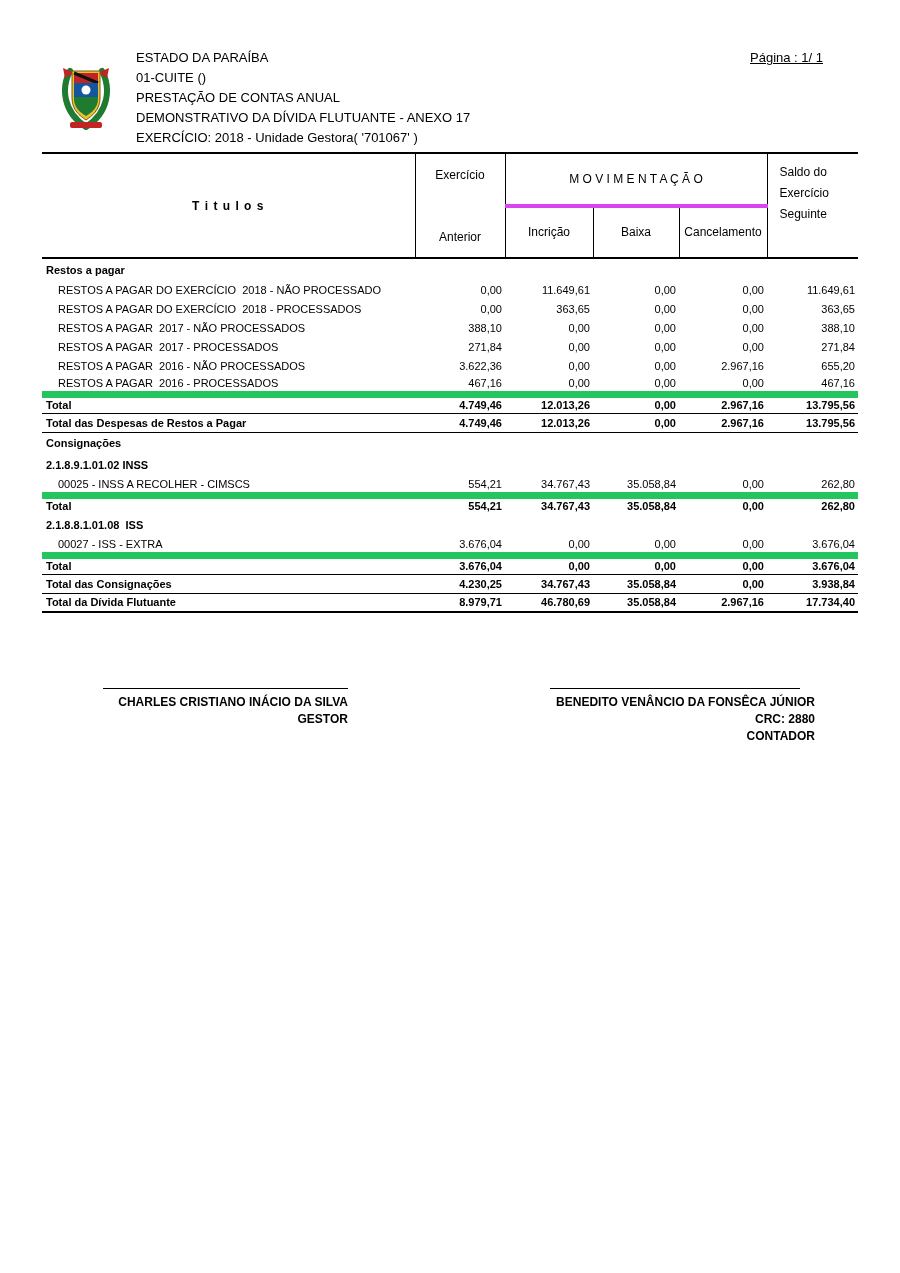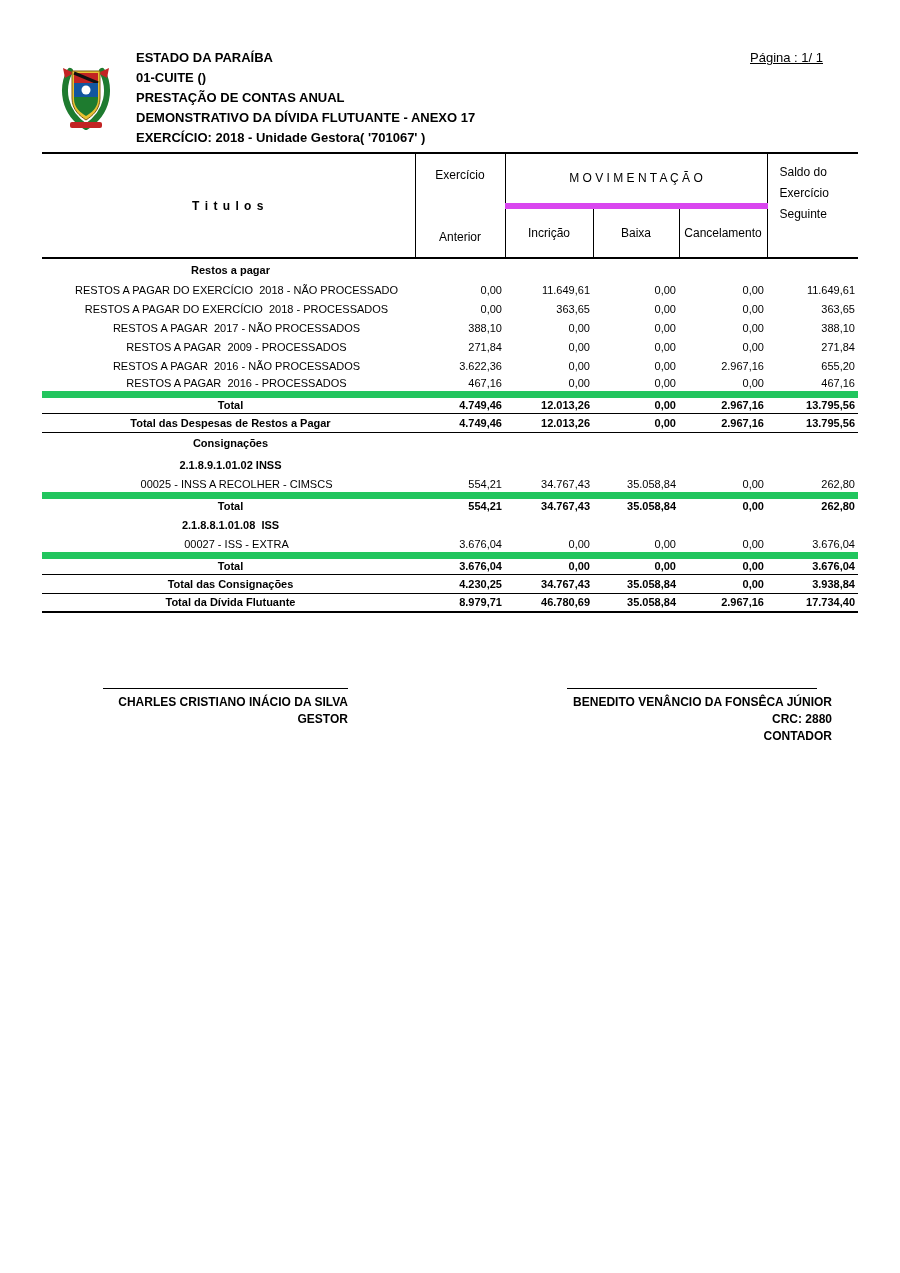--- a/index.html
+++ b/index.html
@@ -5,54 +5,54 @@
   html, body { margin:0; padding:0; }
   body {
     width:900px; height:1273px; background:#ffffff;
     font-family:"Liberation Sans", sans-serif; color:#000;
     position:relative; overflow:hidden;
   }
   .page { position:absolute; inset:0; }
 
   
   .logo { position:absolute; left:58px; top:66px; width:56px; height:64px; }
-  .header-text { position:absolute; left:136px; top:48px; font-weight:bold; font-size:13px; line-height:20px; }
+  .header-text { position:absolute; left:136px; top:48px; font-weight:normal; font-size:13px; line-height:20px; }
   .page-number { position:absolute; left:750px; top:50px; font-size:13px;text-decoration:underline; }
 
   
   .report-table {
     position:absolute; top:152px; left:42px; width:816px;
     border-collapse:collapse; border-top:2px solid #000;
     table-layout:fixed;
   }
   thead th { font-weight:normal; font-size:12px; text-align:center; vertical-align:middle; padding:4px; }
   th.bl { border-left:1px solid #000; }
   th.bb2 { border-bottom:2px solid #000; }
   th.titulos { font-weight:bold; letter-spacing:1px; }
-  th.mov { border-bottom:6px solid #d946ef; height:38px; }
+  th.mov { border-bottom:4px solid #d946ef; height:38px; }
   tr.h2 th { height:38px; }
   .stack2 { display:flex; flex-direction:column; justify-content:space-between; height:76px; padding:10px 0 9px 0; align-items:center; }
   th.saldo { text-align:center; vertical-align:top; }
   .stack3 { display:flex; flex-direction:column; padding:4px 0 0 8px; line-height:21px; align-items:flex-start; }
 
   tbody tr { height:19px; }
   tbody tr.row-section { height:22px; }
   tbody td { font-size:11px; vertical-align:middle; padding:0; }
-  td.label { white-space:pre; padding-left:4px; overflow:hidden;text-align:center; }
+  td.label { white-space:pre; padding-left:4px; overflow:hidden; }
   tr.row-item td.label { padding-left:16px; }
   tr.row-section td, tr.row-total td, tr.row-total-end td, tr.row-grand-total td { font-weight:bold; }
   tr.row-total td { border-top:7px solid #22c55e; }
   tr.row-total-end td { border-top:1px solid #000; border-bottom:1px solid #000; }
   tr.row-grand-total td { border-bottom:2px solid #000; }
   td.num { text-align:right; padding-right:3px; }
 
   
   .sig { position:absolute; text-align:right; font-weight:bold; font-size:12px; line-height:17px; }
   .sig-left { left:103px; top:688px; width:245px; }
-  .sig-right { left:552px; top:688px; width:280px; }
+  .sig-right { left:535px; top:688px; width:280px; }
   .sig-line { border-top:1px solid #000; height:0; margin:0 auto 5px auto; }
   .sig-left .sig-line { width:245px; }
   .sig-right .sig-line { width:250px; }
 </style>
 </head>
 <body>
 
 <div class="page">
 
   <div class="logo">
@@ -140,21 +140,21 @@
         </tr>
         <tr class="row-item">
           <td class="label">RESTOS A PAGAR  2017 - NÃO PROCESSADOS</td>
           <td class="num">388,10</td>
           <td class="num">0,00</td>
           <td class="num">0,00</td>
           <td class="num">0,00</td>
           <td class="num">388,10</td>
         </tr>
         <tr class="row-item">
-          <td class="label">RESTOS A PAGAR  2009 - PROCESSADOS</td>
+          <td class="label">RESTOS A PAGAR  2017 - PROCESSADOS</td>
           <td class="num">271,84</td>
           <td class="num">0,00</td>
           <td class="num">0,00</td>
           <td class="num">0,00</td>
           <td class="num">271,84</td>
         </tr>
         <tr class="row-item">
           <td class="label">RESTOS A PAGAR  2016 - NÃO PROCESSADOS</td>
           <td class="num">3.622,36</td>
           <td class="num">0,00</td>

